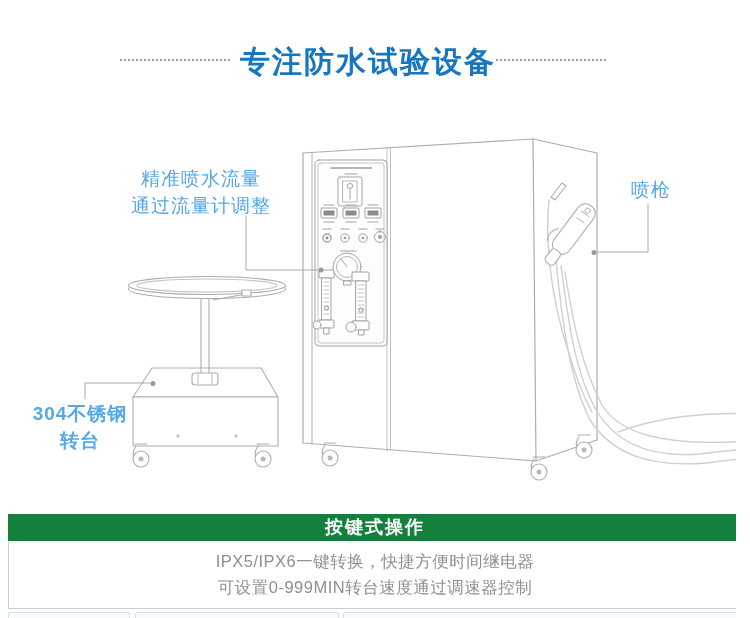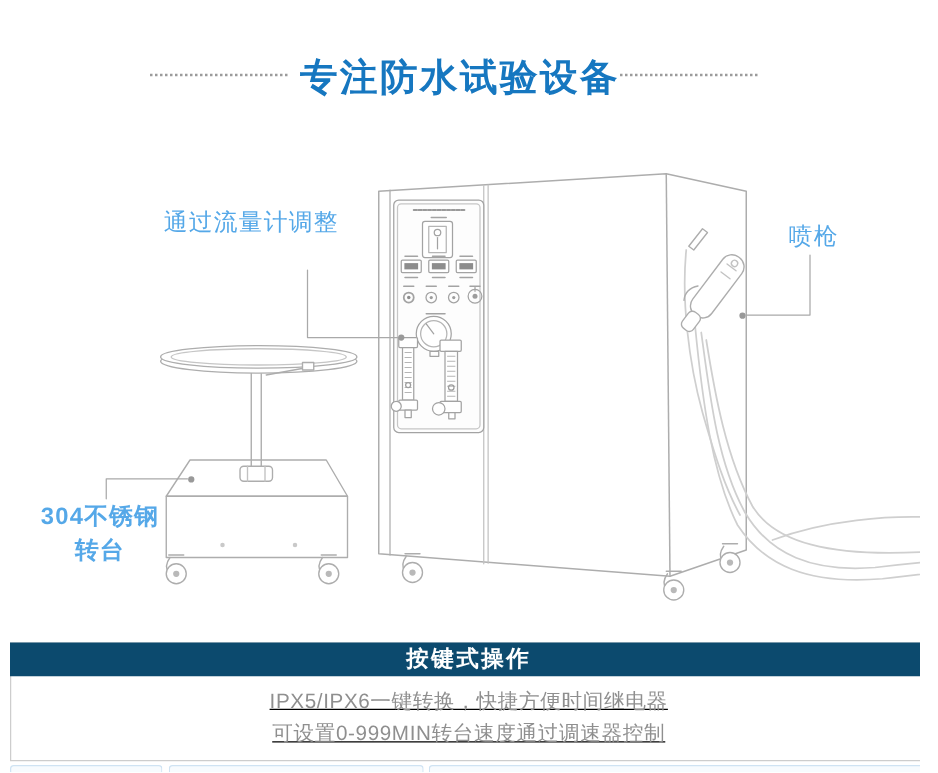--- a/index.html
+++ b/index.html
@@ -18,23 +18,23 @@
   .diagram-svg{position:absolute;left:0;top:0;width:750px;height:618px;}
   .callout{position:absolute;color:#55a8e8;font-size:19px;line-height:27px;
            text-align:center;letter-spacing:1px;}
   .callout-flow{left:118px;top:165px;width:166px;}
   .callout-gun{left:616px;top:176px;width:70px;}
   .callout-turntable{left:30px;top:400px;width:100px;font-weight:bold;}
   
   .features{position:absolute;left:8px;top:514px;width:734px;display:flex;gap:3px;}
   .feature{flex:1;border:1px solid #cdcdcd;background:#fff;}
   .feature-header{height:27px;line-height:27px;margin:-1px -1px 0 -1px;
-                  background:#0c4a6e;color:#fff;text-align:center;
+                  background:#15803d;color:#fff;text-align:center;
                   font-size:18px;font-weight:bold;letter-spacing:2px;}
-  .feature-body{padding:7px 2px 8px 2px;text-decoration:underline;}
+  .feature-body{padding:7px 2px 8px 2px;}
   .feature-line{text-align:center;font-size:16.5px;line-height:26px;color:#8f8f8f;
                 letter-spacing:0.5px;}
   
   .strip{position:absolute;bottom:0;height:5px;background:#f7fbfe;
          border:1px solid #cfe3f3;border-bottom:none;border-radius:3px 3px 0 0;}
   .strip-1{left:8px;width:120px;}
   .strip-2{left:135px;width:202px;}
   .strip-3{left:343px;width:399px;}
 </style>
 </head>
@@ -168,20 +168,21 @@
       <path d="M246,216 V270 H318"></path>
       <circle cx="321" cy="270" r="2.5" fill="#999" stroke="none"></circle>
       <path d="M648,204 V252 H597"></path>
       <circle cx="594" cy="252.5" r="2.5" fill="#999" stroke="none"></circle>
       <path d="M85,399 V383 H150"></path>
       <circle cx="153" cy="383.5" r="2.5" fill="#999" stroke="none"></circle>
     </g>
   </svg>
 
   <div class="callout callout-flow">
+    <div>精准喷水流量</div>
     <div>通过流量计调整</div>
   </div>
   <div class="callout callout-gun">喷枪</div>
   <div class="callout callout-turntable">
     <div>304不锈钢</div>
     <div>转台</div>
   </div>
 
   <div class="features">
     <div class="feature">

